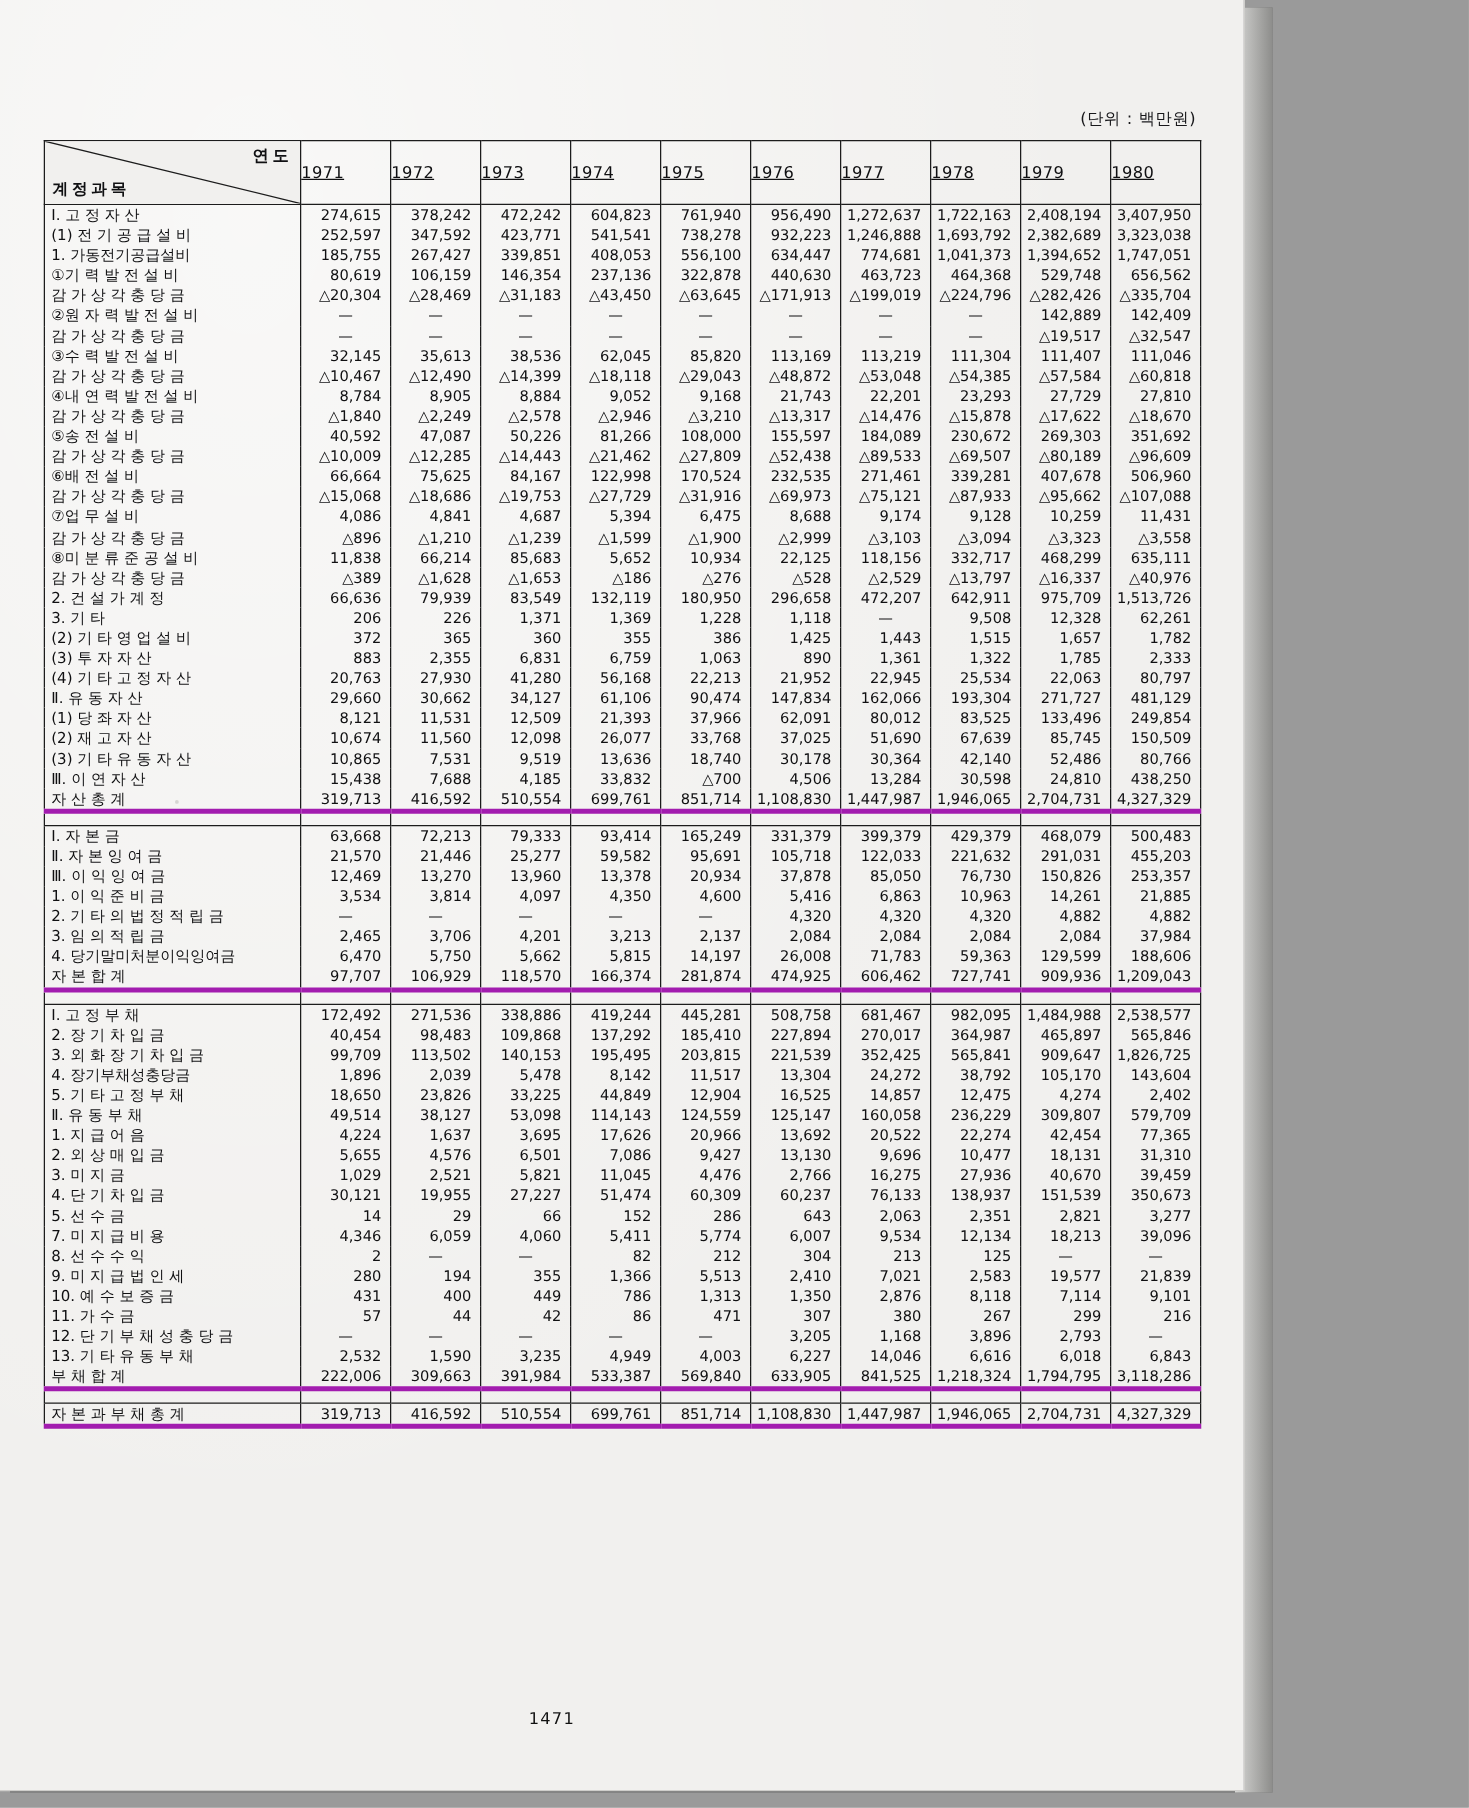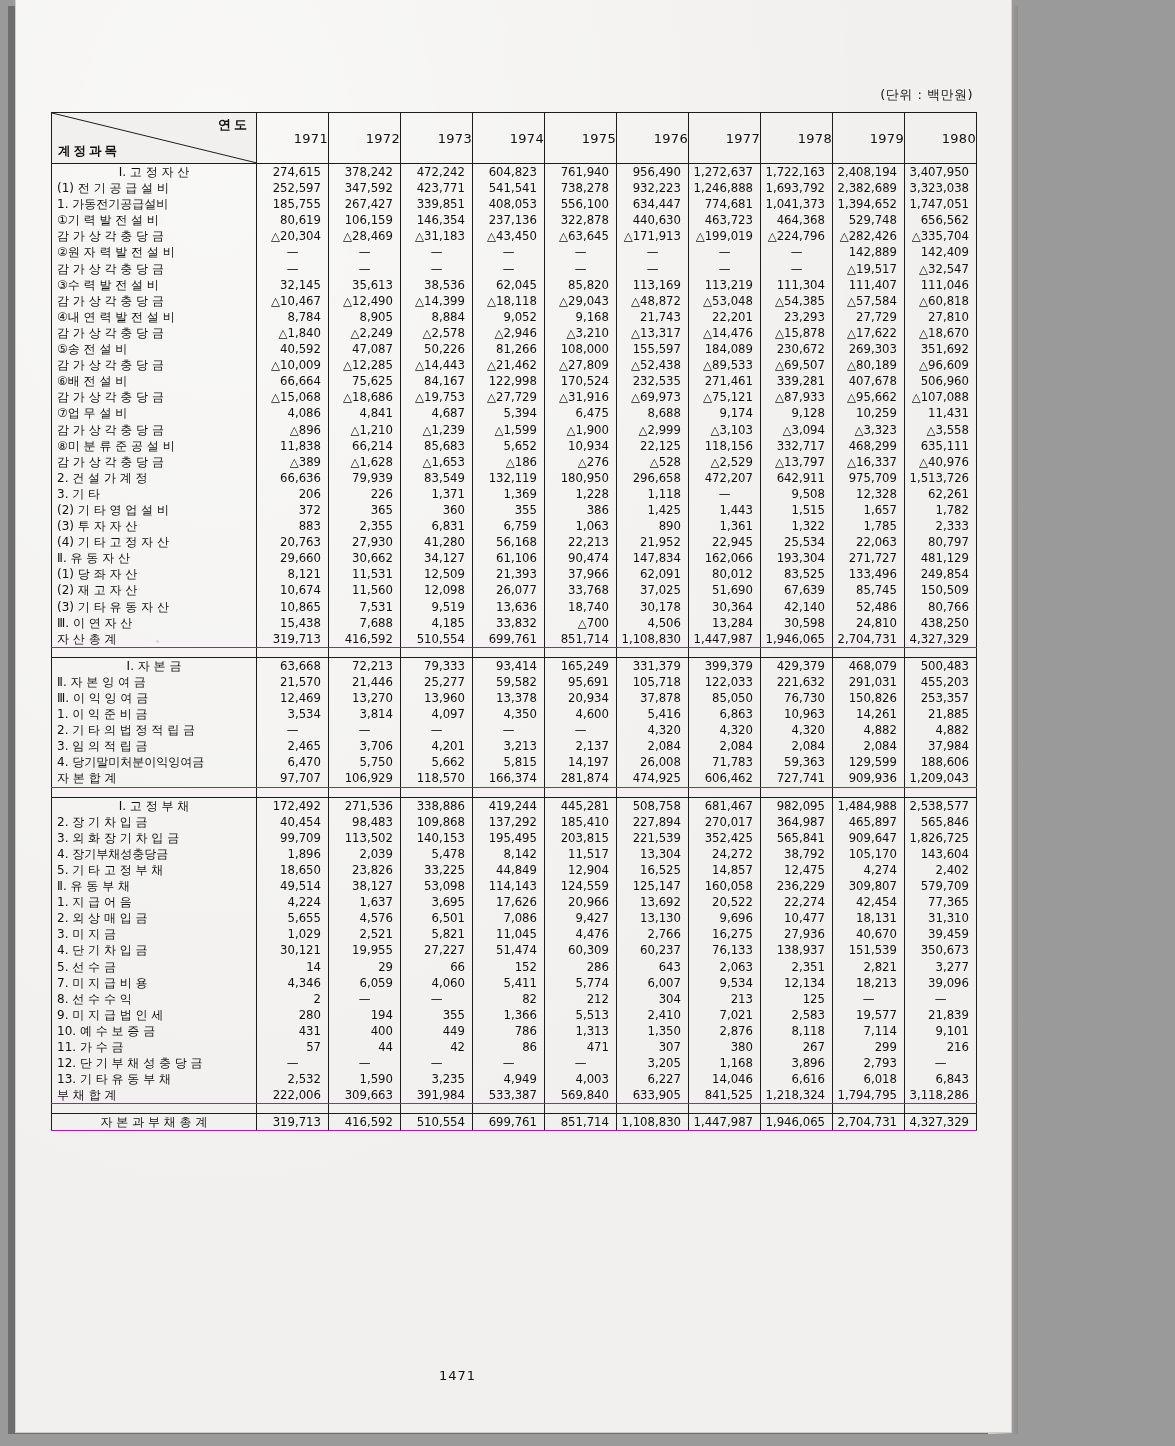--- a/index.html
+++ b/index.html
@@ -25,21 +25,21 @@
   .page-edge {
     position: absolute;
     left: 988px;
     top: 6px;
     width: 30px;
     height: 1428px;
     background: linear-gradient(to right, #d8d8d6 0%, #bdbdbb 35%, #8d8d8b 100%);
   }
   .page {
     position: absolute;
-    left: 16px;
+    left: 0px;
     top: 0px;
     width: 995px;
     height: 1432px;
     background: #737373;
     box-shadow: 0 0 0 1px #cfcecb;
   }
   .page-inner {
     position: absolute;
     left: 0; top: 0; right: 0; bottom: 0;
     background:
@@ -98,22 +98,23 @@
     left: 6px;
     bottom: 3px;
     font-size: 12.5px;
     letter-spacing: 3px;
   }
   th.yr {
     width: 72px;
     height: 50px;
     font-weight: normal;
     font-size: 13px;
-    text-align: right;
+    text-align: left;
     letter-spacing: 0.3px;
+    text-decoration: underline;
   }
   
   tr.r td {
     border-left: 1px solid #1c1c1c;
     border-right: 1px solid #1c1c1c;
     border-top: none;
     border-bottom: none;
     height: 16.1px;
     line-height: 16.1px;
   }
@@ -137,26 +138,25 @@
   }
   tr.spacer td {
     height: 9px;
     line-height: 9px;
     border-left: 1px solid #1c1c1c;
     border-right: 1px solid #1c1c1c;
     border-top: none;
     border-bottom: none;
   }
   tr.sect-end td {
-    border-bottom: 1px solid #a21caf;
+    border-bottom: 4px solid #a21caf;
     margin-left: 38px;
   }
   tr.sect-start td {
     border-top: 1px solid #1c1c1c;
-    text-align: center;
   }
   .pagenum {
     position: absolute;
     left: 0;
     width: 883px;
     top: 1368px;
     text-align: center;
     font-size: 13px;
     color: #111;
     letter-spacing: 1px;

